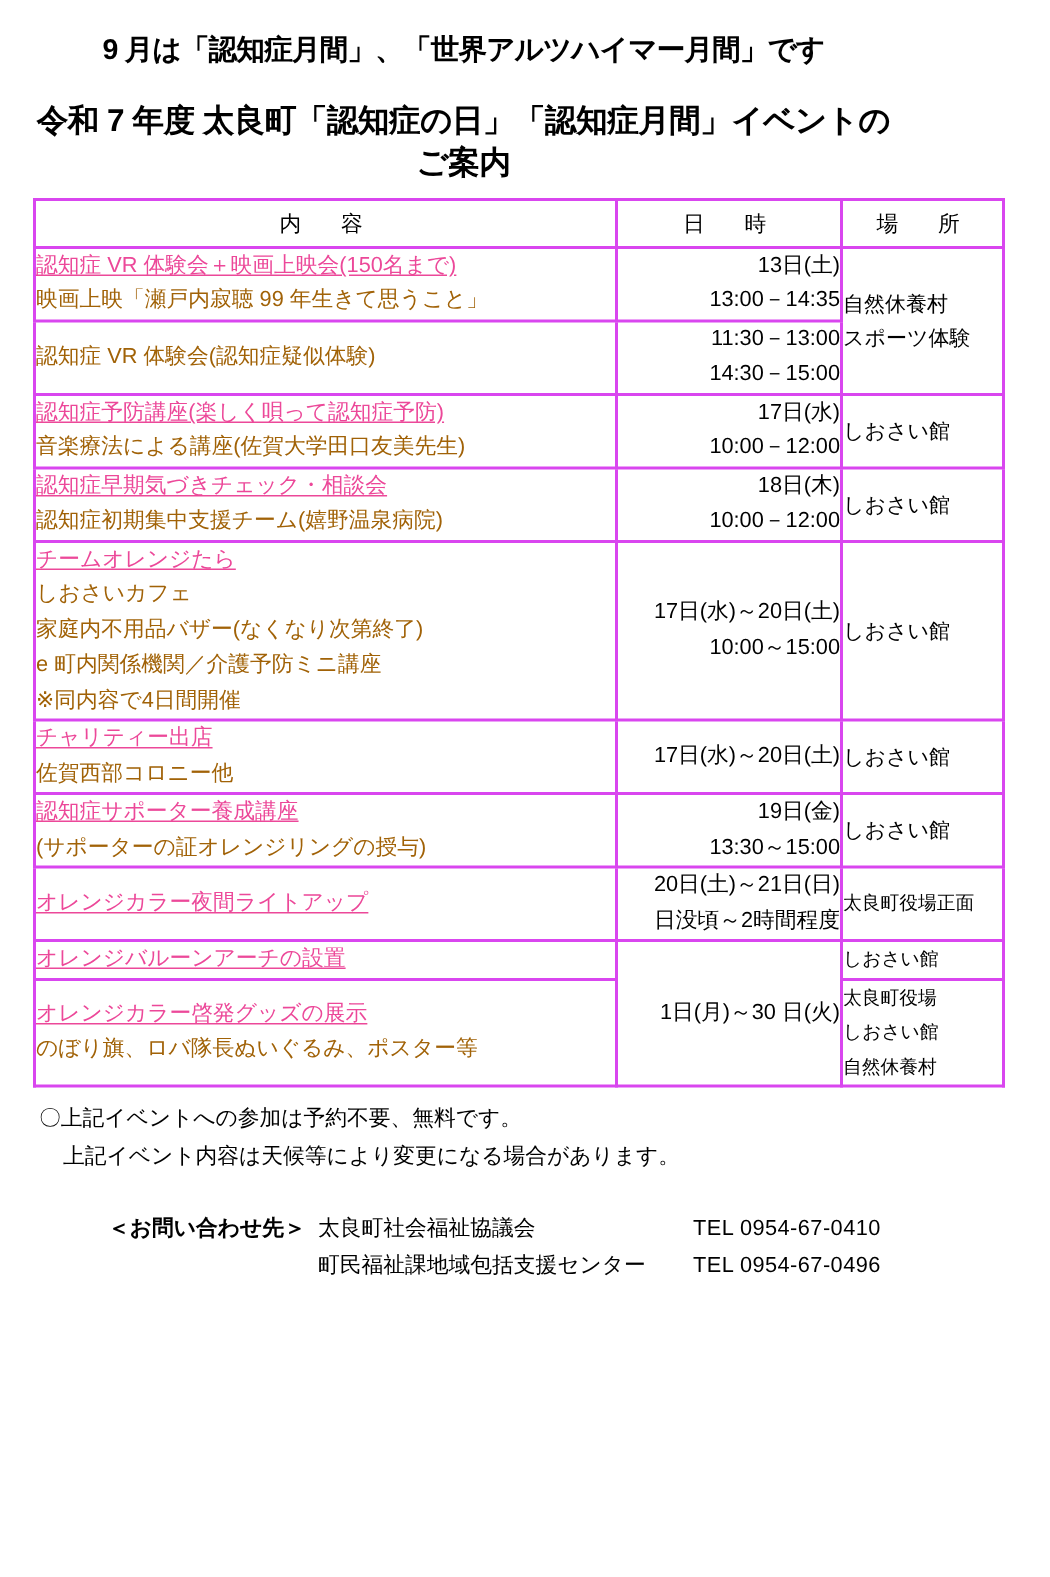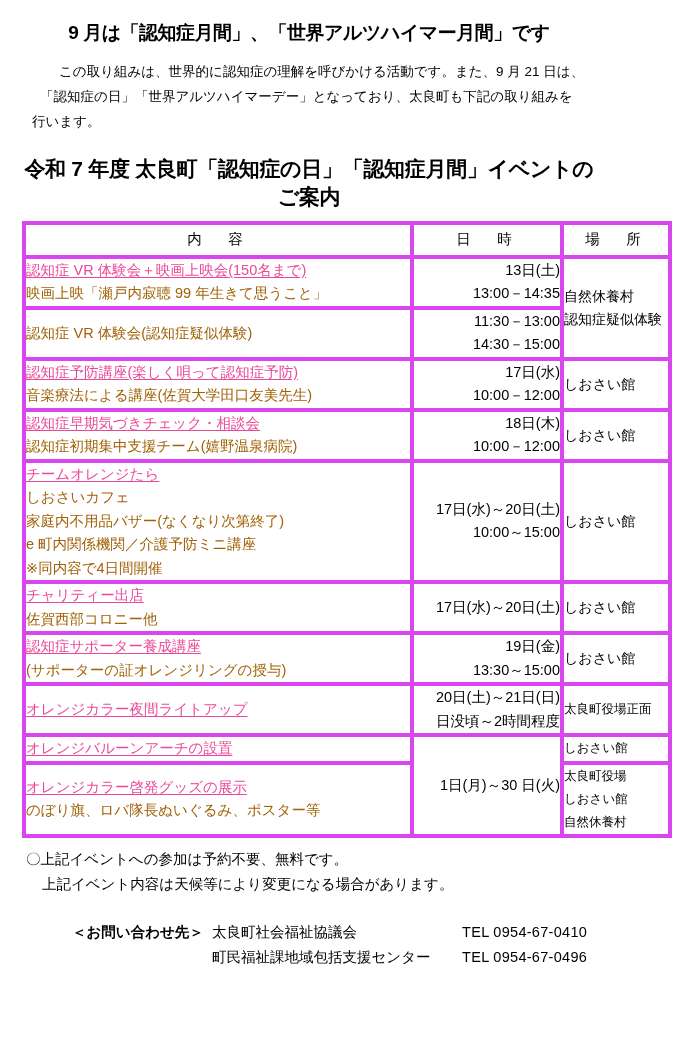--- a/index.html
+++ b/index.html
@@ -45,21 +45,21 @@
     letter-spacing: -0.3px;
     margin: 20px 0 10px 0;
   }
   table.events {
     border-collapse: collapse;
     width: 646px;
     margin: 0 auto;
     table-layout: fixed;
   }
   table.events td, table.events th {
-    border: 4px solid #d946ef;
+    border: 2px solid #d946ef;
     padding: 0;
     vertical-align: middle;
   }
   .col-content { width: 388px; }
   .col-datetime { width: 150px; }
   .col-place { width: 108px; }
 
   .hdr {
     text-align: center;
     font-size: 14.5px;
@@ -128,24 +128,20 @@
     letter-spacing: 0.3px;
   }
 </style>
 </head>
 <body>
 
 <div class="page">
 
   <div class="main-title">9 月は「認知症月間」、「世界アルツハイマー月間」です</div>
 
-  <div class="intro">
-    <p class="l1">この取り組みは、世界的に認知症の理解を呼びかける活動です。また、9 月 21 日は、</p>
-    <p class="l2">「認知症の日」「世界アルツハイマーデー」となっており、太良町も下記の取り組みを行います。</p>
-  </div>
 
   <div class="sub-title">令和 7 年度  太良町「認知症の日」「認知症月間」イベントのご案内</div>
 
   <table class="events">
     <colgroup>
       <col class="col-content">
       <col class="col-datetime">
       <col class="col-place">
     </colgroup>
     <thead>
@@ -161,21 +157,21 @@
         <td class="cell-content">
           <span class="ttl">認知症 VR 体験会＋映画上映会(150名まで)</span>
           <span class="sub">映画上映「瀬戸内寂聴 99 年生きて思うこと」</span>
         </td>
         <td class="cell-dt">
           <span>13日(土)</span><br>
           <span>13:00－14:35</span>
         </td>
         <td class="cell-place" rowspan="2">
           <span>自然休養村</span><br>
-          <span>認知症疑似体験</span>
+          <span>スポーツ体験</span>
         </td>
       </tr>
 
       <tr>
         <td class="cell-content">
           <span class="sub">認知症 VR 体験会(認知症疑似体験)</span>
         </td>
         <td class="cell-dt">
           <span>11:30－13:00</span><br>
           <span>14:30－15:00</span>

